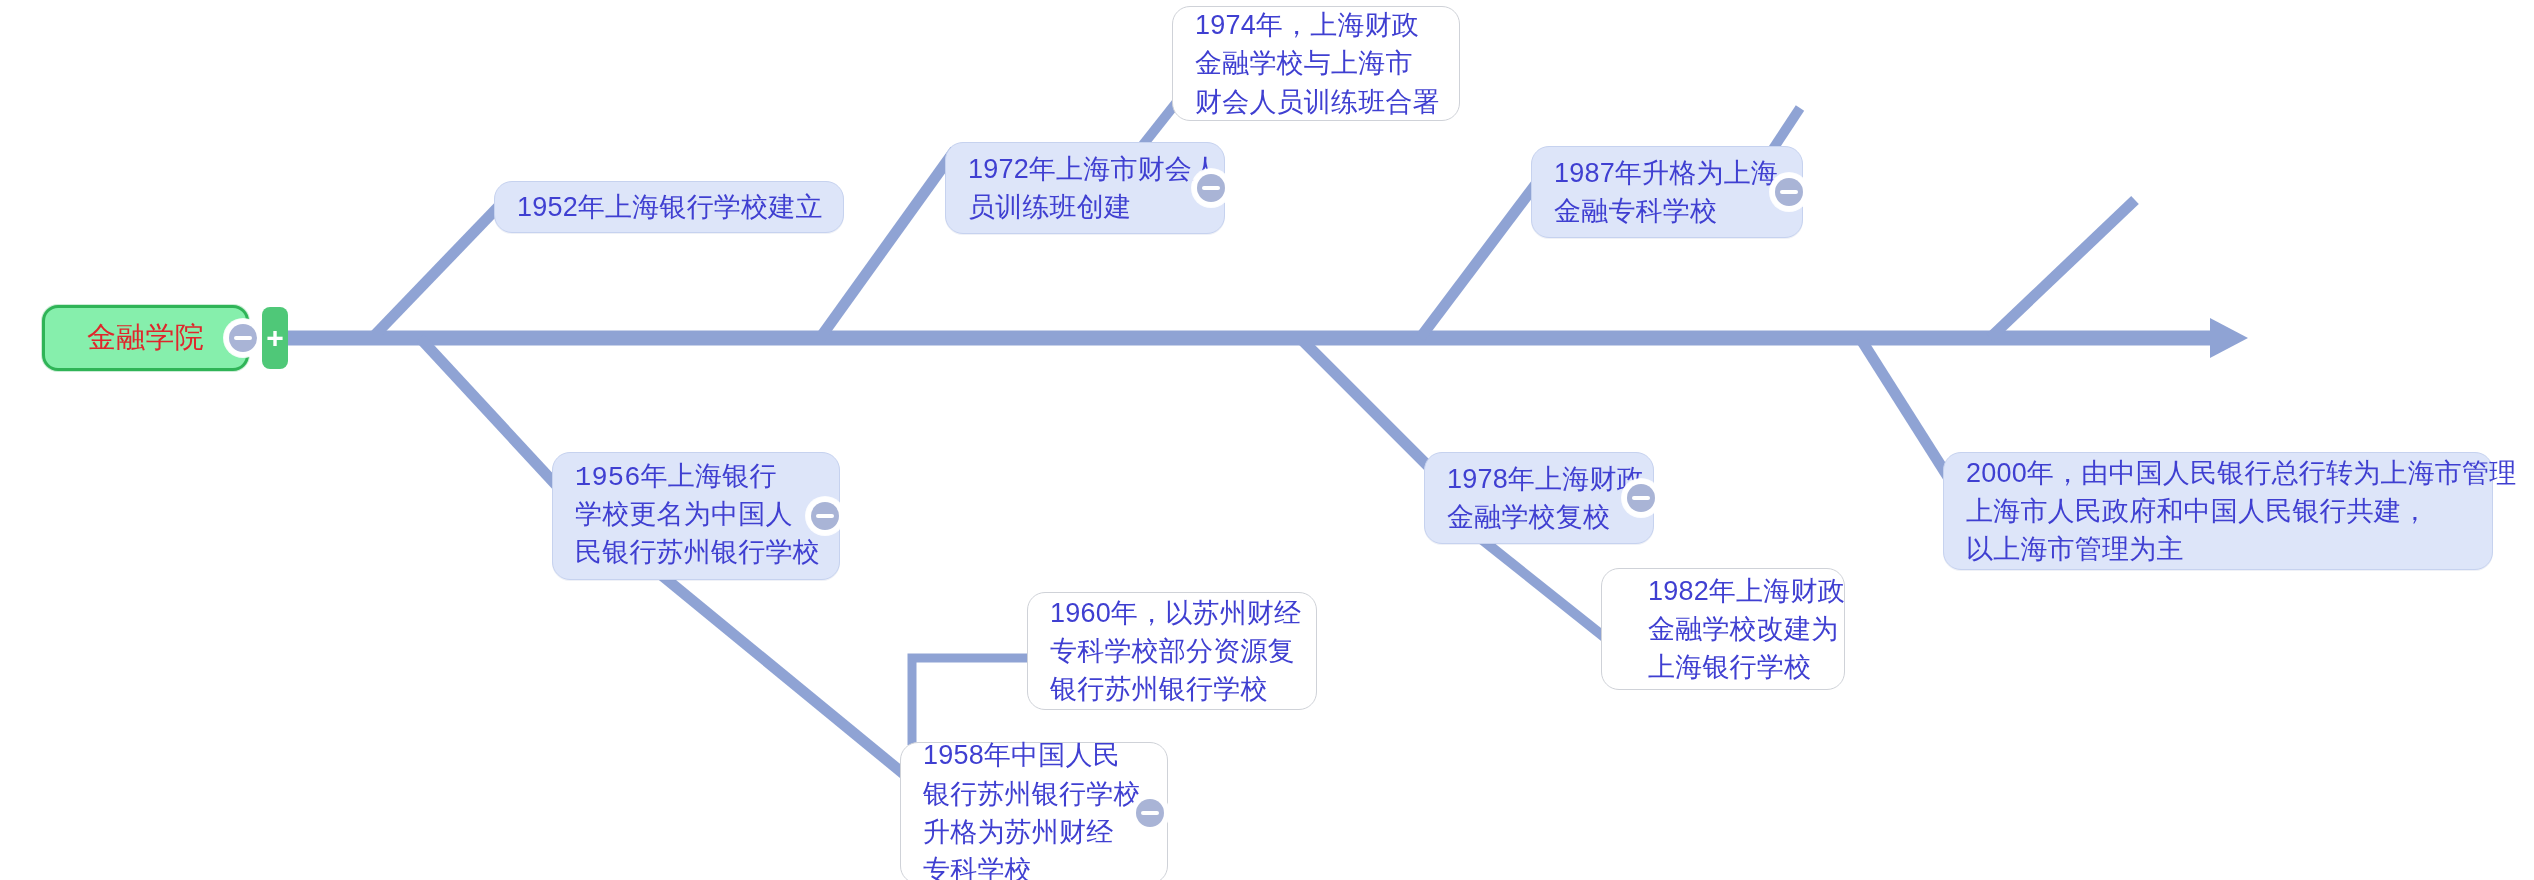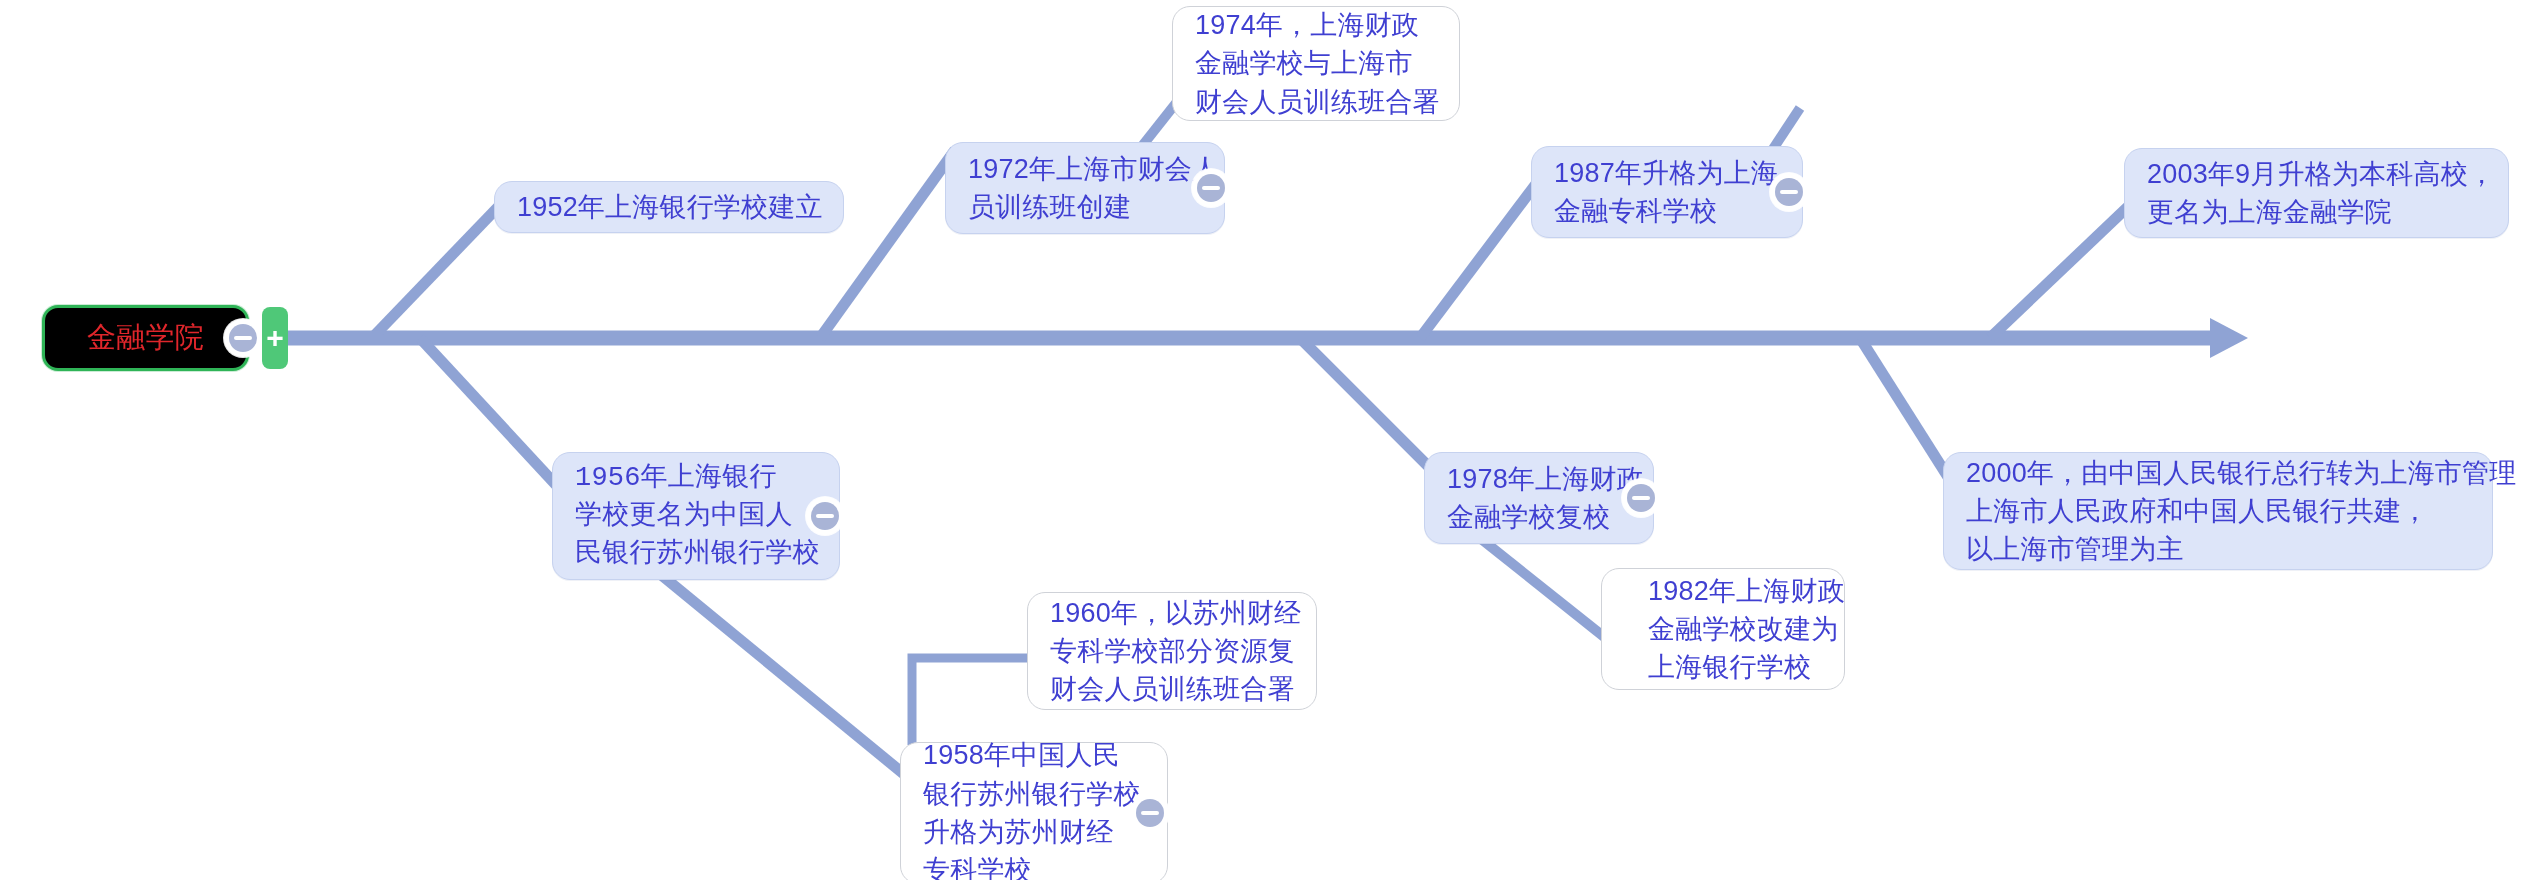--- a/index.html
+++ b/index.html
@@ -46,21 +46,21 @@
   }
   
   .node.secondary{
     background:#ffffff;
     border:1px solid #cfd2d8;
     color:#3f3fd1;
     font-size:27px;
   }
   
   .node.root{
-    background:#000000;
+    background:#86efac;
     border:3px solid #2fb457;
     border-radius:16px;
     color:#e0262b;
     font-size:29px;
     padding:10px 24px;
     box-shadow:0 0 0 1px rgba(47,180,87,.25);
   }
 
   
   .minus{
@@ -161,24 +161,20 @@
 
   <div class="node primary" style="left:1531px; top:146px; width:272px; height:92px;">
     <span class="txt">1987年升格为上海
 金融专科学校</span>
   </div>
   <div class="minus" style="left:1770px; top:173px;">
     <i></i>
   </div>
 
 
-  <div class="node primary" style="left:2124px; top:148px; width:385px; height:90px;">
-    <span class="txt">2003年9月升格为本科高校，
-更名为上海金融学院</span>
-  </div>
 
   <div class="node primary" style="left:552px; top:452px; width:288px; height:128px;font-family:Liberation Mono, monospace;">
     <span class="txt">1956年上海银行
 学校更名为中国人
 民银行苏州银行学校</span>
   </div>
   <div class="minus" style="left:806px; top:497px;">
     <i></i>
   </div>
 
@@ -188,21 +184,21 @@
 升格为苏州财经
 专科学校</span>
   </div>
   <div class="minus" style="left:1131px; top:794px;">
     <i></i>
   </div>
 
   <div class="node secondary" style="left:1027px; top:592px; width:290px; height:118px;">
     <span class="txt">1960年，以苏州财经
 专科学校部分资源复
-财会人员训练班合署</span>
+银行苏州银行学校</span>
   </div>
 
   <div class="node primary" style="left:1424px; top:452px; width:230px; height:92px;">
     <span class="txt">1978年上海财政
 金融学校复校</span>
   </div>
   <div class="minus" style="left:1622px; top:479px;">
     <i></i>
   </div>
 

